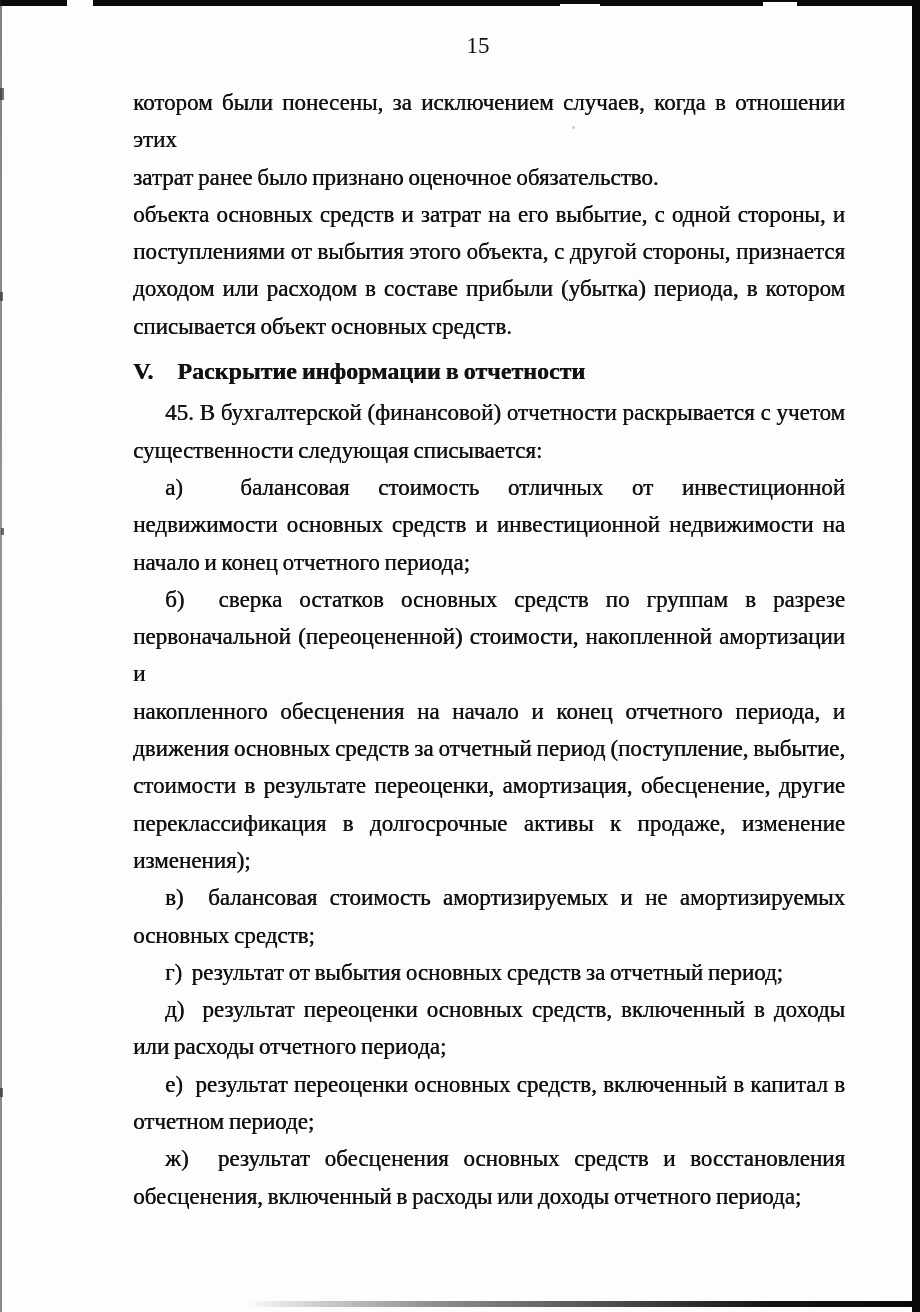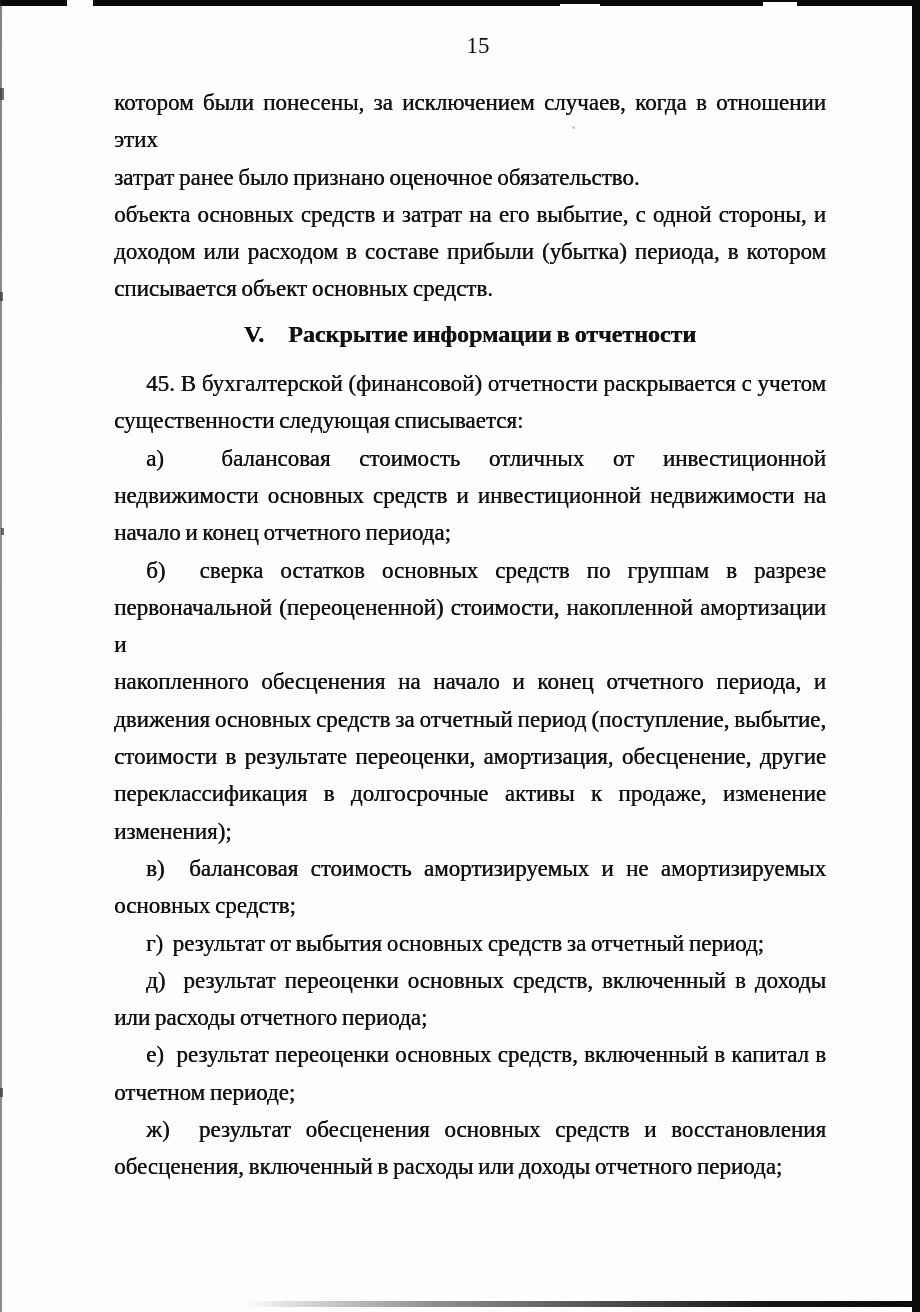--- a/index.html
+++ b/index.html
@@ -59,38 +59,37 @@
   
   .page-number {
     position: absolute;
     left: 122px; top: 33px; width: 712px;
     text-align: center;
     font-size: 23px;
   }
   
   .content {
     position: absolute;
-    left: 114px; top: 84px; width: 712px;
+    left: 133px; top: 84px; width: 712px;
     font-size: 23px;
     line-height: 37.3px;
     word-spacing: -1px;
     text-shadow: 0.4px 0 0 currentColor;
   }
   .paragraph { margin: 0; }
   .line {
     text-align: justify;
     text-align-last: justify;
   }
   .line.last { text-align-last: left; }
   .line.indent { text-indent: 32px; }
   .heading {
-    text-align: center;
     font-weight: bold;
     font-size: 24px;
-    margin: 8px 0 12px 0;
+    margin: 8px 0 4px 0;
   }
   .heading .hnum { margin-right: 24px; }
 </style>
 </head>
 <body>
 
 <div class="page" style="--paper: #fdfdfd; --ink: #121212; --edge: #0a0a0a;">
 
   <div class="edge-top">
     <i class="notch n1"></i>
@@ -109,20 +108,21 @@
 
   <div class="page-number">15</div>
 
   <div class="content">
       <div class="paragraph">
         <div class="line">котором были понесены, за исключением случаев, когда в отношении этих</div>
         <div class="line last">затрат ранее было признано оценочное обязательство.</div>
       </div>
       <div class="paragraph">
         <div class="line">объекта основных средств и затрат на его выбытие, с одной стороны, и</div>
+        <div class="line">поступлениями от выбытия этого объекта, с другой стороны, признается</div>
         <div class="line">доходом или расходом в составе прибыли (убытка) периода, в котором</div>
         <div class="line last">списывается объект основных средств.</div>
       </div>
       <div class="heading"><span class="hnum">V.</span><span class="htitle">Раскрытие информации в отчетности</span></div>
       <div class="paragraph">
         <div class="line indent">45. В бухгалтерской (финансовой) отчетности раскрывается с учетом</div>
         <div class="line last">существенности следующая списывается:</div>
       </div>
       <div class="paragraph">
         <div class="line indent">а)&nbsp; балансовая стоимость отличных от инвестиционной</div>

